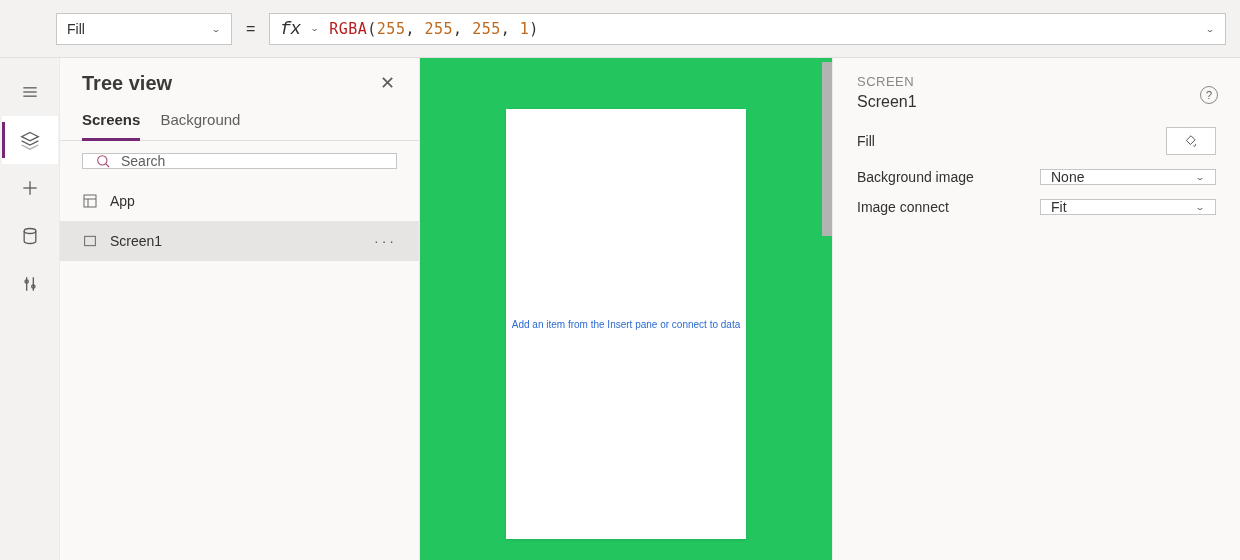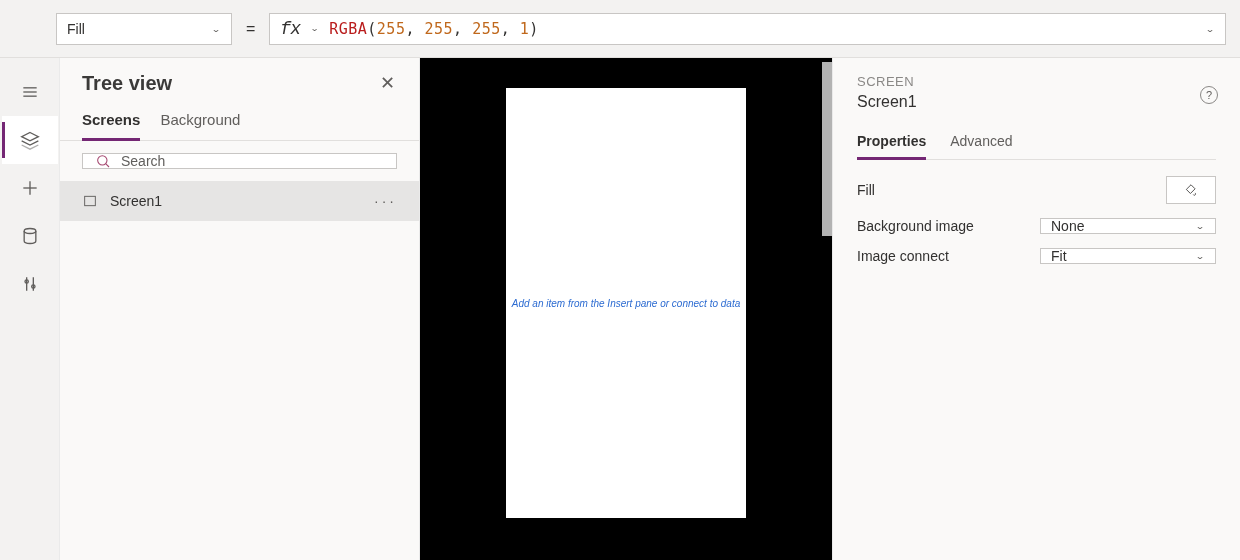--- a/index.html
+++ b/index.html
@@ -145,27 +145,26 @@
     padding: 0 22px;
     color: #323130;
   }
   .tree-row.selected { background: #e6e5e4; }
   .tree-row .dots { margin-left: auto; letter-spacing: 3px; color: #605e5c; }
   .tree-row svg { width: 16px; height: 16px; stroke: #605e5c; fill: none; stroke-width: 1.4; }
 
   
   .canvas-area {
     flex: 1;
-    background: #000000;
-    display: flex;
-    justify-content: center;
-    align-items: flex-start;
+    background: #22c55e;
+    display: flex;
+    justify-content: center;
+    align-items: center;
     padding-top: 30px;
     position: relative;
-    font-style: italic;
   }
   .canvas-scrollbar {
     position: absolute;
     right: 0; top: 4px; bottom: 4px;
     width: 10px;
   }
   .canvas-scrollbar::before {
     content: '';
     position: absolute;
     top: 0; bottom: 320px; left: 0; right: 0;
@@ -323,20 +322,28 @@
     <div class="search-wrap">
       <div class="search-box">
         <svg viewBox="0 0 24 24">
             <circle cx="11" cy="11" r="7"></circle>
             <line x1="16" y1="16" x2="21" y2="21"></line>
           </svg>
         <span>Search</span>
       </div>
     </div>
     <div class="tree-list">
+      <div class="tree-row">
+        <svg viewBox="0 0 24 24">
+            <rect x="3" y="3" width="18" height="18"></rect>
+            <line x1="3" y1="9" x2="21" y2="9"></line>
+            <line x1="9" y1="9" x2="9" y2="21"></line>
+          </svg>
+        <span>App</span>
+      </div>
       <div class="tree-row selected">
         <svg viewBox="0 0 24 24">
             <rect x="4" y="5" width="16" height="14"></rect>
           </svg>
         <span>Screen1</span>
         <span class="dots">···</span>
       </div>
     </div>
   </div>
 
@@ -345,24 +352,20 @@
       <div class="phone-hint">Add an item from the Insert pane or connect to data</div>
     </div>
     <div class="canvas-scrollbar"></div>
   </div>
 
   <div class="props">
     <div class="crumb">SCREEN</div>
     <div class="obj-name">Screen1</div>
     <div class="help-icon">?</div>
 
-    <div class="props-tabs">
-      <div class="props-tab active">Properties</div>
-      <div class="props-tab">Advanced</div>
-    </div>
 
     <div class="prop-list">
       <div class="prop-row">
         <span class="prop-label">Fill</span>
         <div class="color-swatch">
           <svg viewBox="0 0 24 24">
               <path d="M12 3l7 7-8 8-7-7 8-8z"></path>
               <path d="M19 17c1 1 1 2.5 0 3.5S16.5 21 16 20"></path>
             </svg>
         </div>

